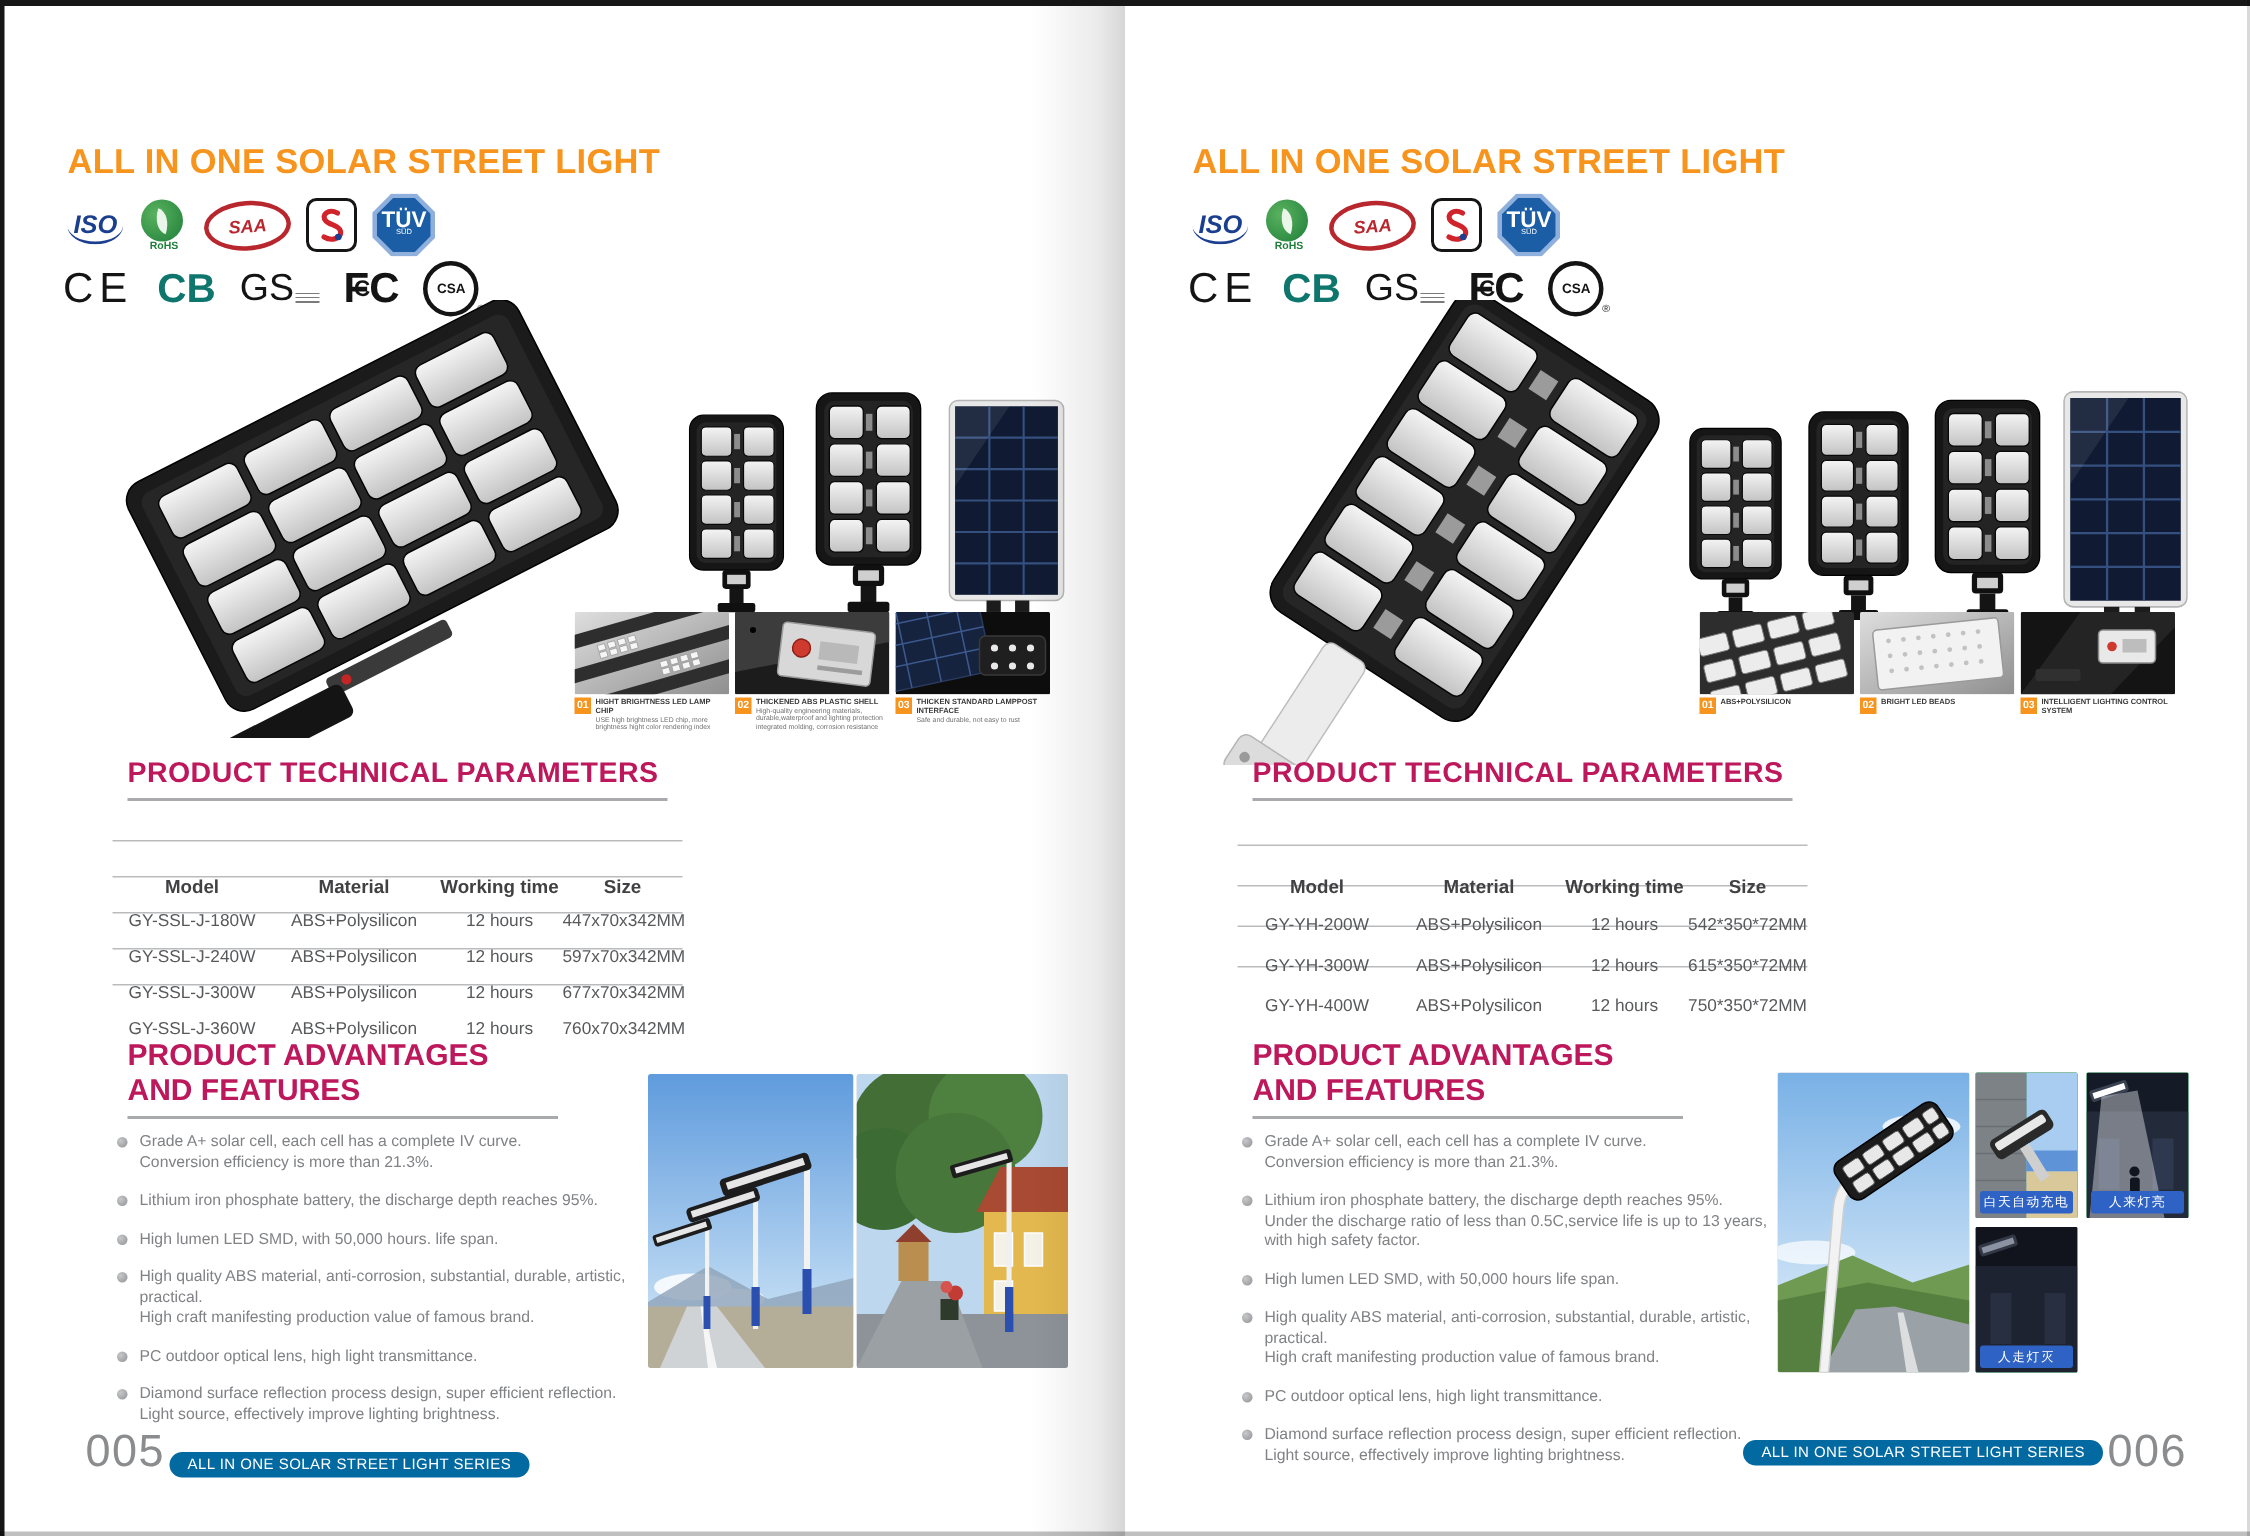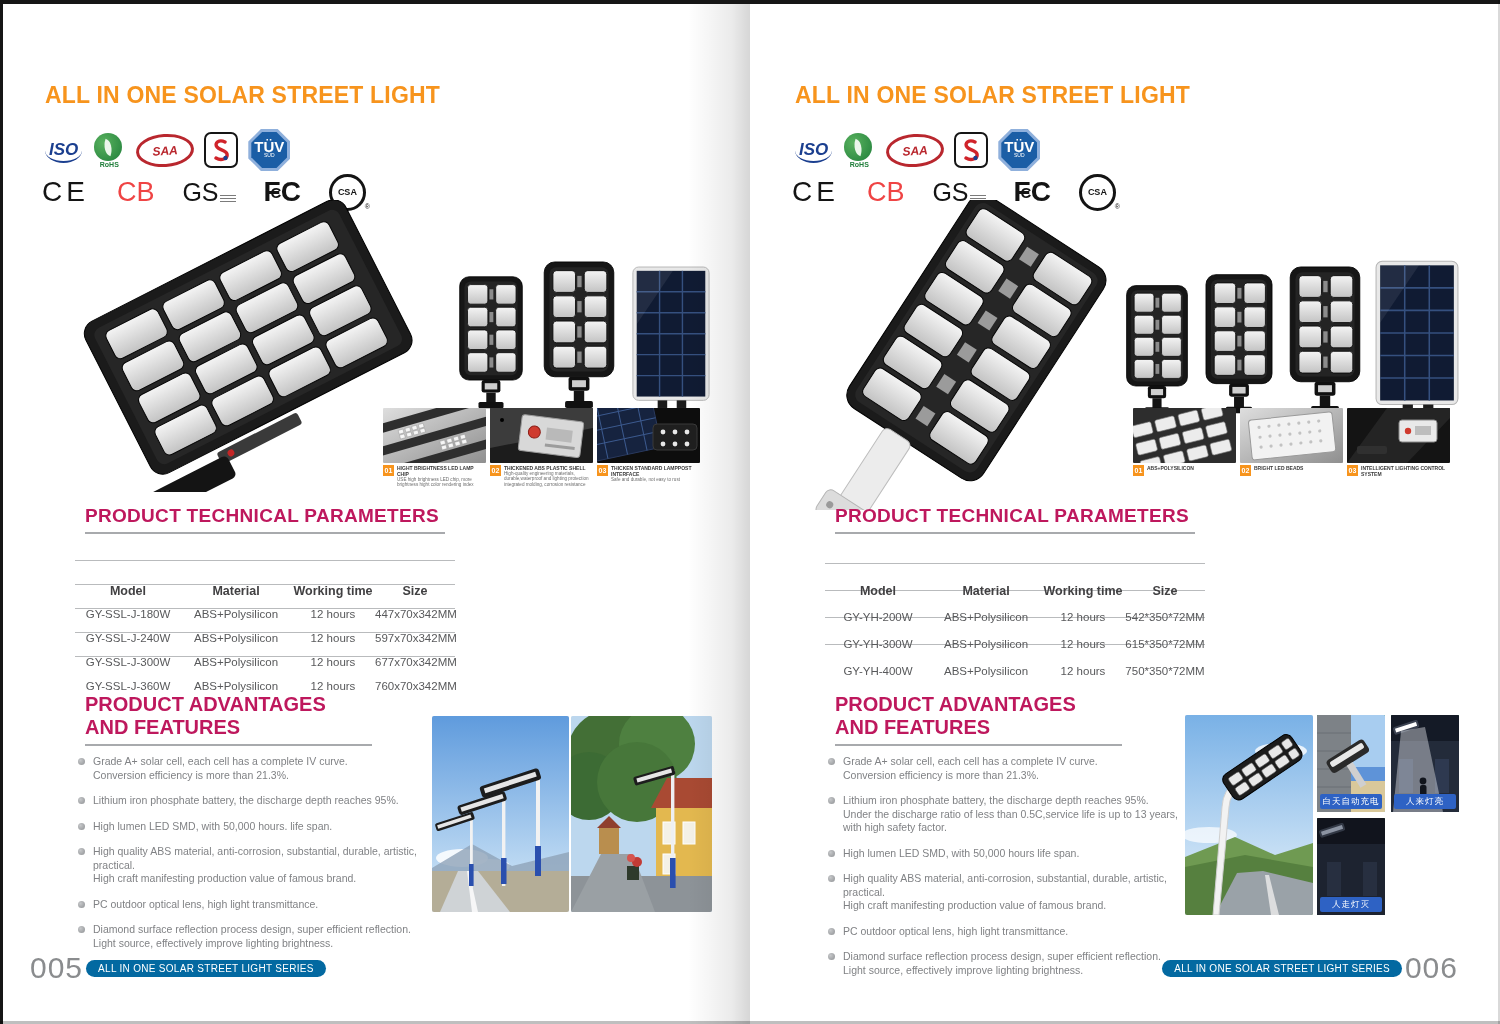--- a/index.html
+++ b/index.html
@@ -8,45 +8,45 @@
   
   .edge-top{position:absolute;left:0;top:0;width:1500px;height:4px;background:#161616;z-index:50;}
   .edge-left{position:absolute;left:0;top:0;width:3px;height:1024px;background:#161616;z-index:50;}
   .edge-bottom{position:absolute;left:0;bottom:0;width:1500px;height:3px;background:rgba(0,0,0,.25);z-index:50;}
   .edge-right{position:absolute;right:0;top:0;width:2px;height:1024px;background:rgba(0,0,0,.15);z-index:50;}
   .gutter{position:absolute;left:688px;top:4px;width:62px;height:1020px;z-index:40;
           background:linear-gradient(to right,rgba(0,0,0,0),rgba(0,0,0,.08) 70%,rgba(0,0,0,.16));}
   .page{position:absolute;top:0;width:750px;height:1024px;}
   #pageL{left:0;}  #pageR{left:750px;}
 
-  .page-title{position:absolute;left:45px;top:82px;font-size:23px;font-weight:bold;color:#f7941d;letter-spacing:.2px;}
+  .page-title{position:absolute;left:45px;top:94px;font-size:23px;font-weight:bold;color:#f7941d;letter-spacing:.2px;}
 
   
   .certs{position:absolute;display:flex;align-items:center;}
   .certs1{left:45px;top:130px;gap:10px;height:40px;}
-  .certs2{left:42px;top:174px;gap:28px;height:36px;}
+  .certs2{left:42px;top:174px;gap:16px;height:36px;}
   .b-iso{color:#1b3f8f;font-weight:bold;font-style:italic;font-size:17px;border-bottom:2px solid #1b3f8f;
          border-radius:0 0 60% 60%;padding:2px 4px 1px 4px;}
   .b-rohs{position:relative;width:34px;height:34px;}
   .b-rohs .leafc{position:absolute;left:2px;top:0;width:28px;height:28px;border-radius:50%;
          background:radial-gradient(circle at 35% 35%, #59b25e, #1f7e3a);display:flex;align-items:center;justify-content:center;}
   .b-rohs .leafshape{width:10px;height:15px;background:#eaf6ea;border-radius:0 100% 0 100%;transform:rotate(18deg);}
   .b-rohs .rtext{position:absolute;left:0;bottom:-1px;width:100%;text-align:center;font-size:7px;font-weight:bold;color:#1f7e3a;}
   .b-saa{width:52px;height:27px;border:3px solid #b9272e;border-radius:50%;display:flex;align-items:center;justify-content:center;
          color:#b9272e;font-weight:bold;font-style:italic;font-size:12px;transform:rotate(-4deg);}
   .b-smark{width:30px;height:32px;border:2.5px solid #151515;border-radius:7px;background:#fff;
          display:flex;align-items:center;justify-content:center;}
   .b-tuv{width:42px;height:42px;background:#8fb0dc;display:flex;align-items:center;justify-content:center;
          clip-path:polygon(30% 0,70% 0,100% 30%,100% 70%,70% 100%,30% 100%,0 70%,0 30%);}
   .b-tuv .inner{width:36px;height:36px;background:#1b5ea6;display:flex;flex-direction:column;align-items:center;justify-content:center;
          clip-path:polygon(30% 0,70% 0,100% 30%,100% 70%,70% 100%,30% 100%,0 70%,0 30%);color:#fff;}
   .b-tuv .t1{font-size:15px;font-weight:bold;line-height:10px;}
   .b-tuv .t2{font-size:5px;line-height:6px;}
   .b-ce{font-size:28px;color:#141414;letter-spacing:4px;font-weight:400;}
-  .b-cb{font-size:27px;color:#ef4444;font-weight:400;}
+  .b-cb{font-size:27px;color:#0f766e;font-weight:700;}
   .b-gs{font-size:25px;color:#141414;font-weight:400;display:flex;align-items:flex-end;}
   .b-gs .sub{width:16px;height:9px;margin-left:1px;margin-bottom:3px;
          background:repeating-linear-gradient(#7b7b7b 0 1px,transparent 1px 3px);}
   .b-fcc{position:relative;font-weight:800;color:#141414;display:flex;align-items:center;}
   .b-fcc .f{font-size:28px;}
   .b-fcc .co{font-size:28px;position:relative;}
   .b-fcc .ci{position:absolute;font-size:15px;font-weight:800;left:7px;top:8px;}
   .b-csa{position:relative;width:31px;height:31px;border:3px solid #141414;border-radius:50%;
          display:flex;align-items:center;justify-content:center;font-weight:800;font-size:9px;color:#141414;}
   .b-csa .reg{position:absolute;right:-7px;bottom:-2px;font-size:7px;font-weight:400;}
@@ -88,21 +88,21 @@
   .photoA{left:432px;top:716px;width:137px;height:196px;}
   .photoB{left:571px;top:716px;width:141px;height:196px;}
   .photoC{left:435px;top:715px;width:128px;height:200px;}
   .grid2{position:absolute;left:567px;top:715px;width:142px;height:200px;display:grid;
          grid-template-columns:1fr 1fr;grid-template-rows:1fr 1fr;gap:6px;}
   .gcell{position:relative;overflow:hidden;border-radius:1px;background:#15803d;}
   .glabel{position:absolute;left:3px;right:3px;bottom:3px;height:15px;background:#2e62c4;color:#fff;
           font-size:8.5px;display:flex;align-items:center;justify-content:center;border-radius:2px;letter-spacing:1px;}
 
   .footer{position:absolute;top:951px;display:flex;align-items:center;}
-  .footerL{left:30px;}
+  .footerL{left:57px;align-items:flex-end;}
   .footerR{right:42px;}
   .pnum{font-size:30px;color:#8a8c8e;font-weight:400;letter-spacing:1px;}
   .pill{background:#0369a1;color:#fff;font-size:10px;height:17px;line-height:17px;padding:0 12px;
         border-radius:9px;margin:0 3px;letter-spacing:.3px;white-space:nowrap;}
 </style>
 </head>
 <body>
 
 <svg width="0" height="0" style="position:absolute" aria-hidden="true">
   <defs>

